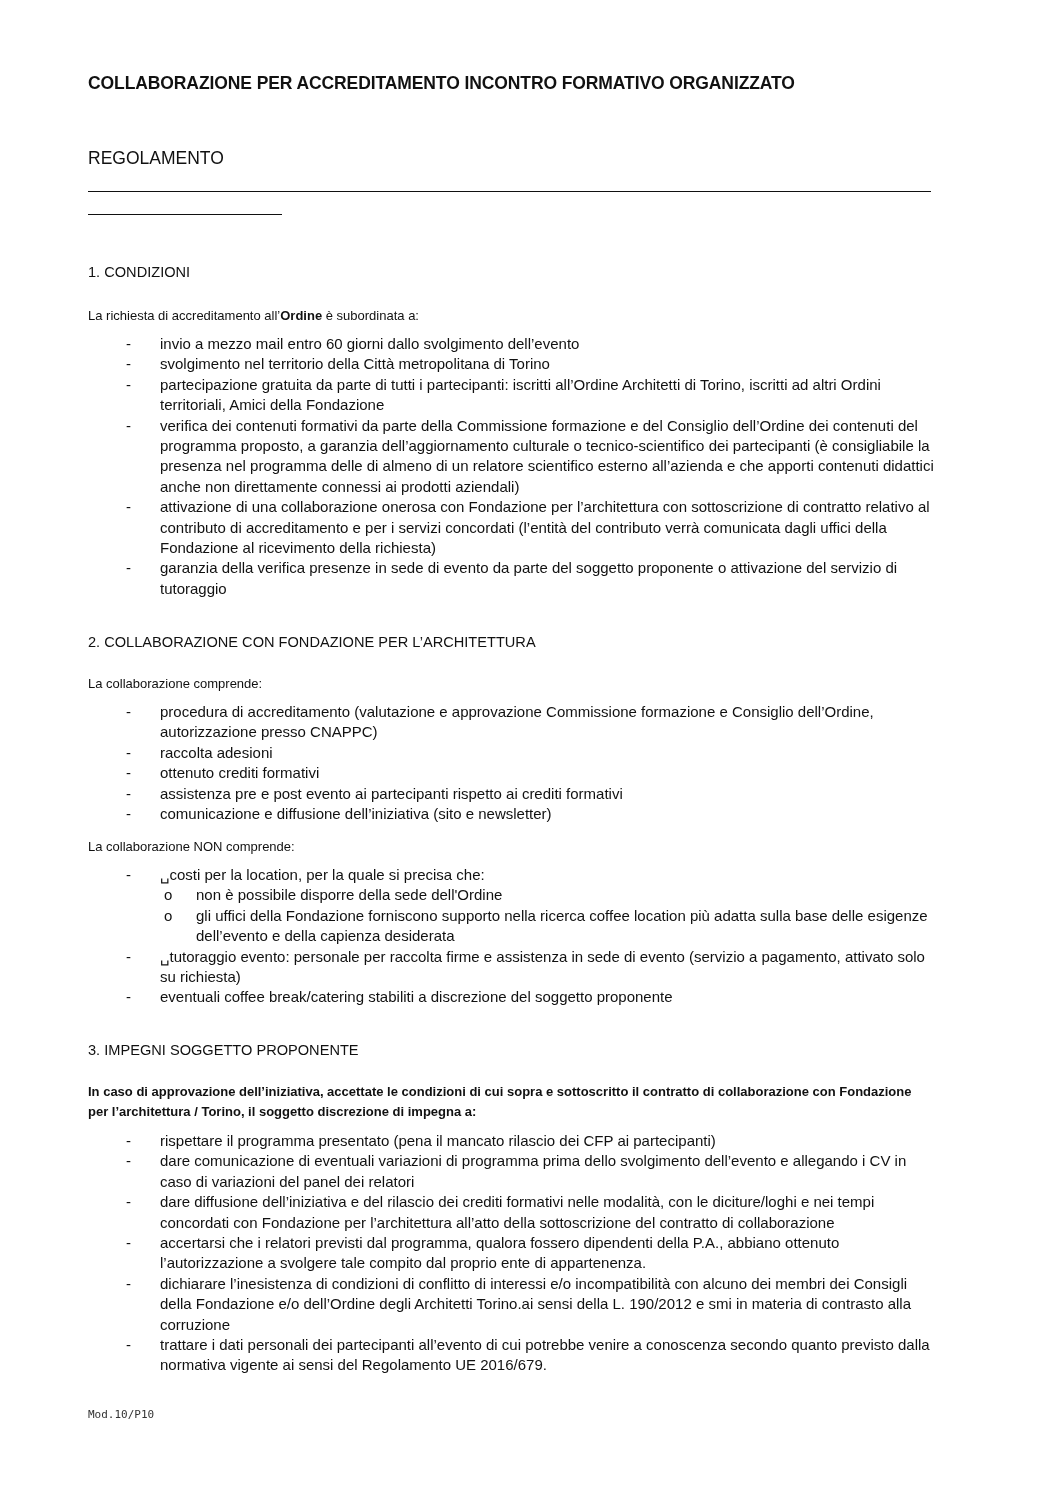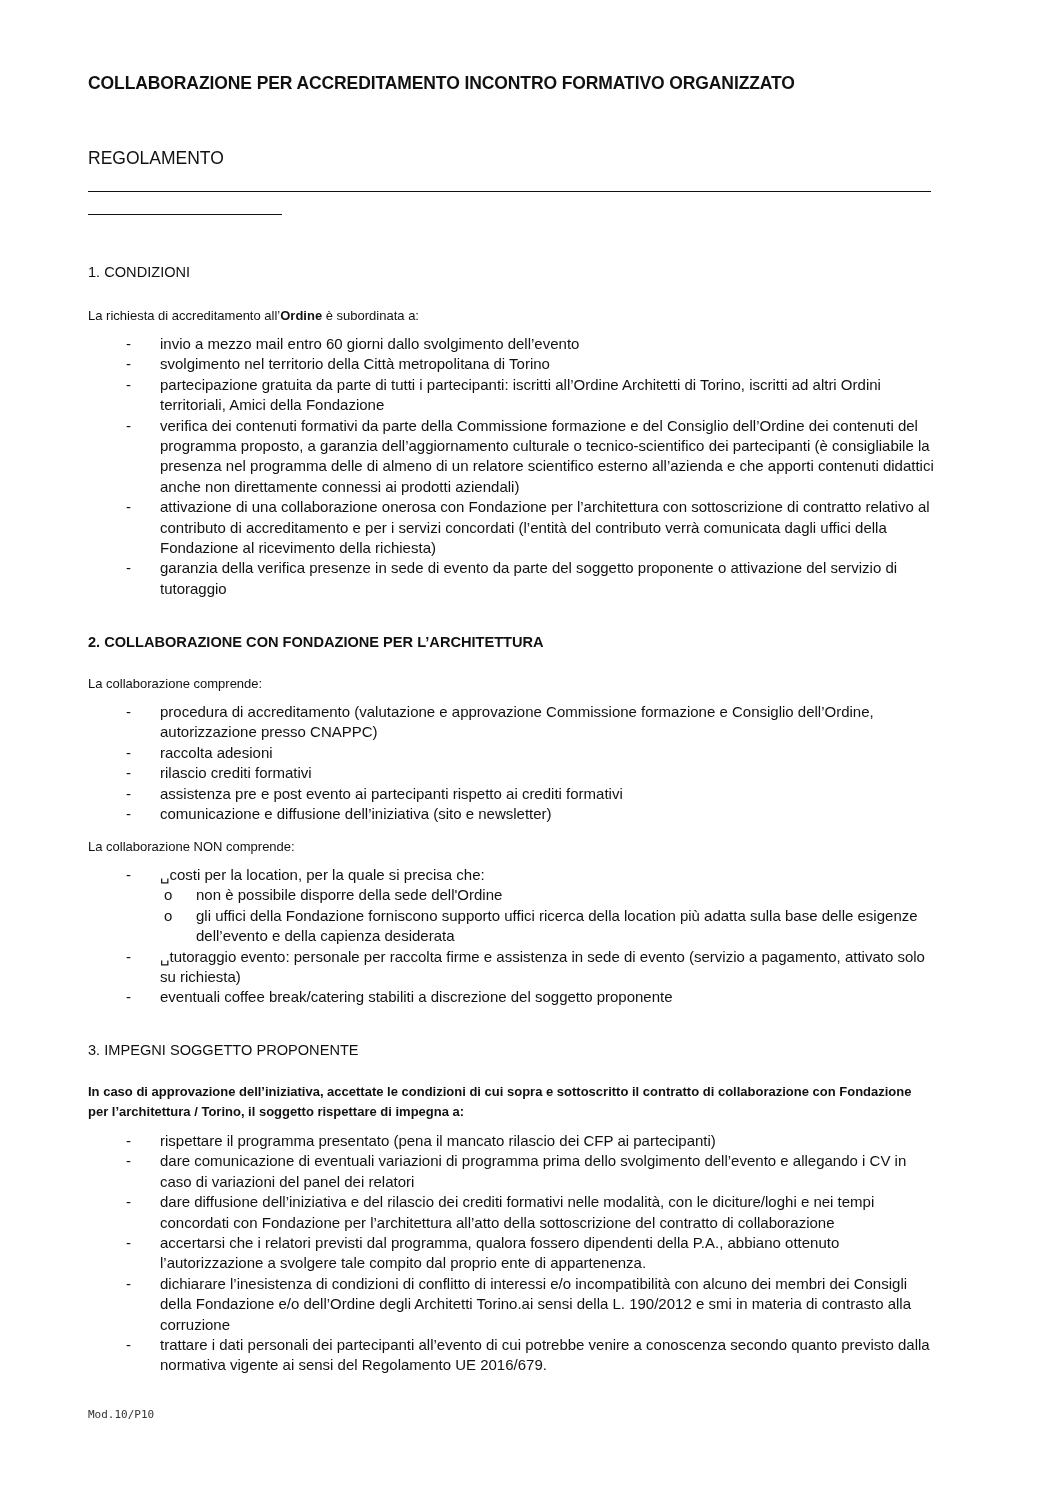--- a/index.html
+++ b/index.html
@@ -4,21 +4,21 @@
 <style>
   html, body { margin: 0; padding: 0; background: #ffffff; }
   body { width: 1058px; height: 1497px; position: relative; overflow: hidden;
          font-family: "Liberation Sans", sans-serif; color: #111; }
   .page { position: absolute; left: 88px; top: 0; width: 845px; }
   .title { position: absolute; top: 72px; left: 0; font-size: 17.5px; font-weight: bold; line-height: 23px; letter-spacing: -0.1px; }
   .subtitle { position: absolute; top: 148px; left: 0; font-size: 17.5px; font-weight: normal; }
   .rule-long { position: absolute; top: 191px; left: 0; width: 843px; border-top: 1px solid #111; }
   .rule-short { position: absolute; top: 214px; left: 0; width: 194px; border-top: 1px solid #111; }
   .section-heading { position: absolute; left: 0; font-size: 14.6px; }
-  .section-heading.bold { font-weight: bold; }
+  .section-heading.bold { font-weight: normal; }
   .lead { position: absolute; left: 0; font-size: 13px; line-height: 20.4px; }
   .lead b { font-weight: bold; }
   ul.dash { position: absolute; left: 0; margin: 8px; padding: 0; list-style: none; font-size: 15px; line-height: 20.4px; width: 845px; }
   ul.dash > li { position: relative; padding-left: 64px; }
   ul.dash > li::before { content: "-"; position: absolute; left: 30px; }
   ul.circ { margin: 0; padding: 0; list-style: none; }
   ul.circ > li { position: relative; padding-left: 36px; }
   ul.circ > li::before { content: "o"; position: absolute; left: 4px; }
   .footer { position: absolute; left: 88px; top: 1408px; font-family: "DejaVu Sans Mono", monospace; font-size: 11px; color: #333; }
 </style>
@@ -42,40 +42,40 @@
     <li>verifica dei contenuti formativi da parte della Commissione formazione e del Consiglio dell’Ordine dei contenuti del programma proposto, a garanzia dell’aggiornamento culturale o tecnico-scientifico dei partecipanti (è consigliabile la presenza nel programma delle di almeno di un relatore scientifico esterno all’azienda e che apporti contenuti didattici anche non direttamente connessi ai prodotti aziendali)</li>
     <li>attivazione di una collaborazione onerosa con Fondazione per l’architettura con sottoscrizione di contratto relativo al contributo di accreditamento e per i servizi concordati (l’entità del contributo verrà comunicata dagli uffici della Fondazione al ricevimento della richiesta)</li>
     <li>garanzia della verifica presenze in sede di evento da parte del soggetto proponente o attivazione del servizio di tutoraggio</li>
   </ul>
 
   <div class="section-heading bold" style="top:634px">2. COLLABORAZIONE CON FONDAZIONE PER L’ARCHITETTURA</div>
   <div class="lead" style="top:674px">La collaborazione comprende:</div>
   <ul class="dash" style="top:694px">
     <li>procedura di accreditamento (valutazione e approvazione Commissione formazione e Consiglio dell’Ordine, autorizzazione presso CNAPPC)</li>
     <li>raccolta adesioni</li>
-    <li>rilascio crediti formativi</li>
+    <li>ottenuto crediti formativi</li>
     <li>assistenza pre e post evento ai partecipanti rispetto ai crediti formativi</li>
     <li>comunicazione e diffusione dell’iniziativa (sito e newsletter)</li>
   </ul>
 
   <div class="lead" style="top:837px">La collaborazione NON comprende:</div>
   <ul class="dash" style="top:857px">
     <li>
       <span>␣costi per la location, per la quale si precisa che:</span>
       <ul class="circ">
         <li>non è possibile disporre della sede dell'Ordine</li>
-        <li>gli uffici della Fondazione forniscono supporto uffici ricerca della location più adatta sulla base delle esigenze dell’evento e della capienza desiderata</li>
+        <li>gli uffici della Fondazione forniscono supporto nella ricerca coffee location più adatta sulla base delle esigenze dell’evento e della capienza desiderata</li>
       </ul>
     </li>
     <li>␣tutoraggio evento: personale per raccolta firme e assistenza in sede di evento (servizio a pagamento, attivato solo su richiesta)</li>
     <li>eventuali coffee break/catering stabiliti a discrezione del soggetto proponente</li>
   </ul>
 
   <div class="section-heading" style="top:1042px">3. IMPEGNI SOGGETTO PROPONENTE</div>
-  <div class="lead" style="top:1082px; font-weight:bold; width:845px;"><span>In caso di approvazione dell’iniziativa, accettate le condizioni di cui sopra e sottoscritto il contratto di collaborazione con </span><span>Fondazione</span><span> per l’architettura / Torino, il soggetto rispettare di impegna a:</span></div>
+  <div class="lead" style="top:1082px; font-weight:bold; width:845px;"><span>In caso di approvazione dell’iniziativa, accettate le condizioni di cui sopra e sottoscritto il contratto di collaborazione con </span><span>Fondazione</span><span> per l’architettura / Torino, il soggetto discrezione di impegna a:</span></div>
   <ul class="dash" style="top:1123px">
     <li>rispettare il programma presentato (pena il mancato rilascio dei CFP ai partecipanti)</li>
     <li>dare comunicazione di eventuali variazioni di programma prima dello svolgimento dell’evento e allegando i CV in caso di variazioni del panel dei relatori</li>
     <li>dare diffusione dell’iniziativa e del rilascio dei crediti formativi nelle modalità, con le diciture/loghi e nei tempi concordati con Fondazione per l’architettura all’atto della sottoscrizione del contratto di collaborazione</li>
     <li>accertarsi che i relatori previsti dal programma, qualora fossero dipendenti della P.A., abbiano ottenuto l’autorizzazione a svolgere tale compito dal proprio ente di appartenenza.</li>
     <li>dichiarare l’inesistenza di condizioni di conflitto di interessi e/o incompatibilità con alcuno dei membri dei Consigli della Fondazione e/o dell’Ordine degli Architetti Torino.ai sensi della L. 190/2012 e smi in materia di contrasto alla corruzione</li>
     <li>trattare i dati personali dei partecipanti all’evento di cui potrebbe venire a conoscenza secondo quanto previsto dalla normativa vigente ai sensi del Regolamento UE 2016/679.</li>
   </ul>
 </div>
 

